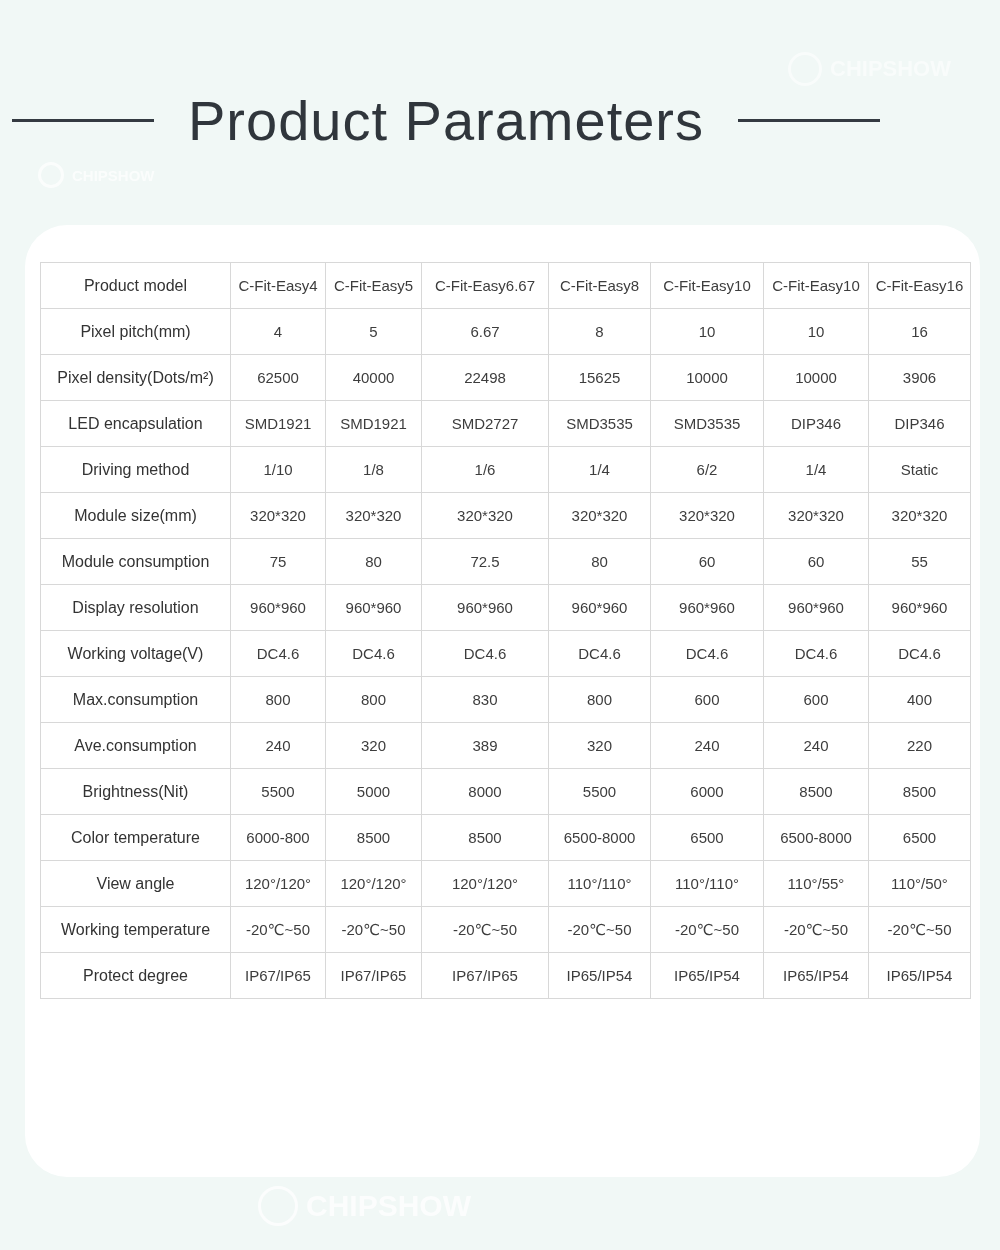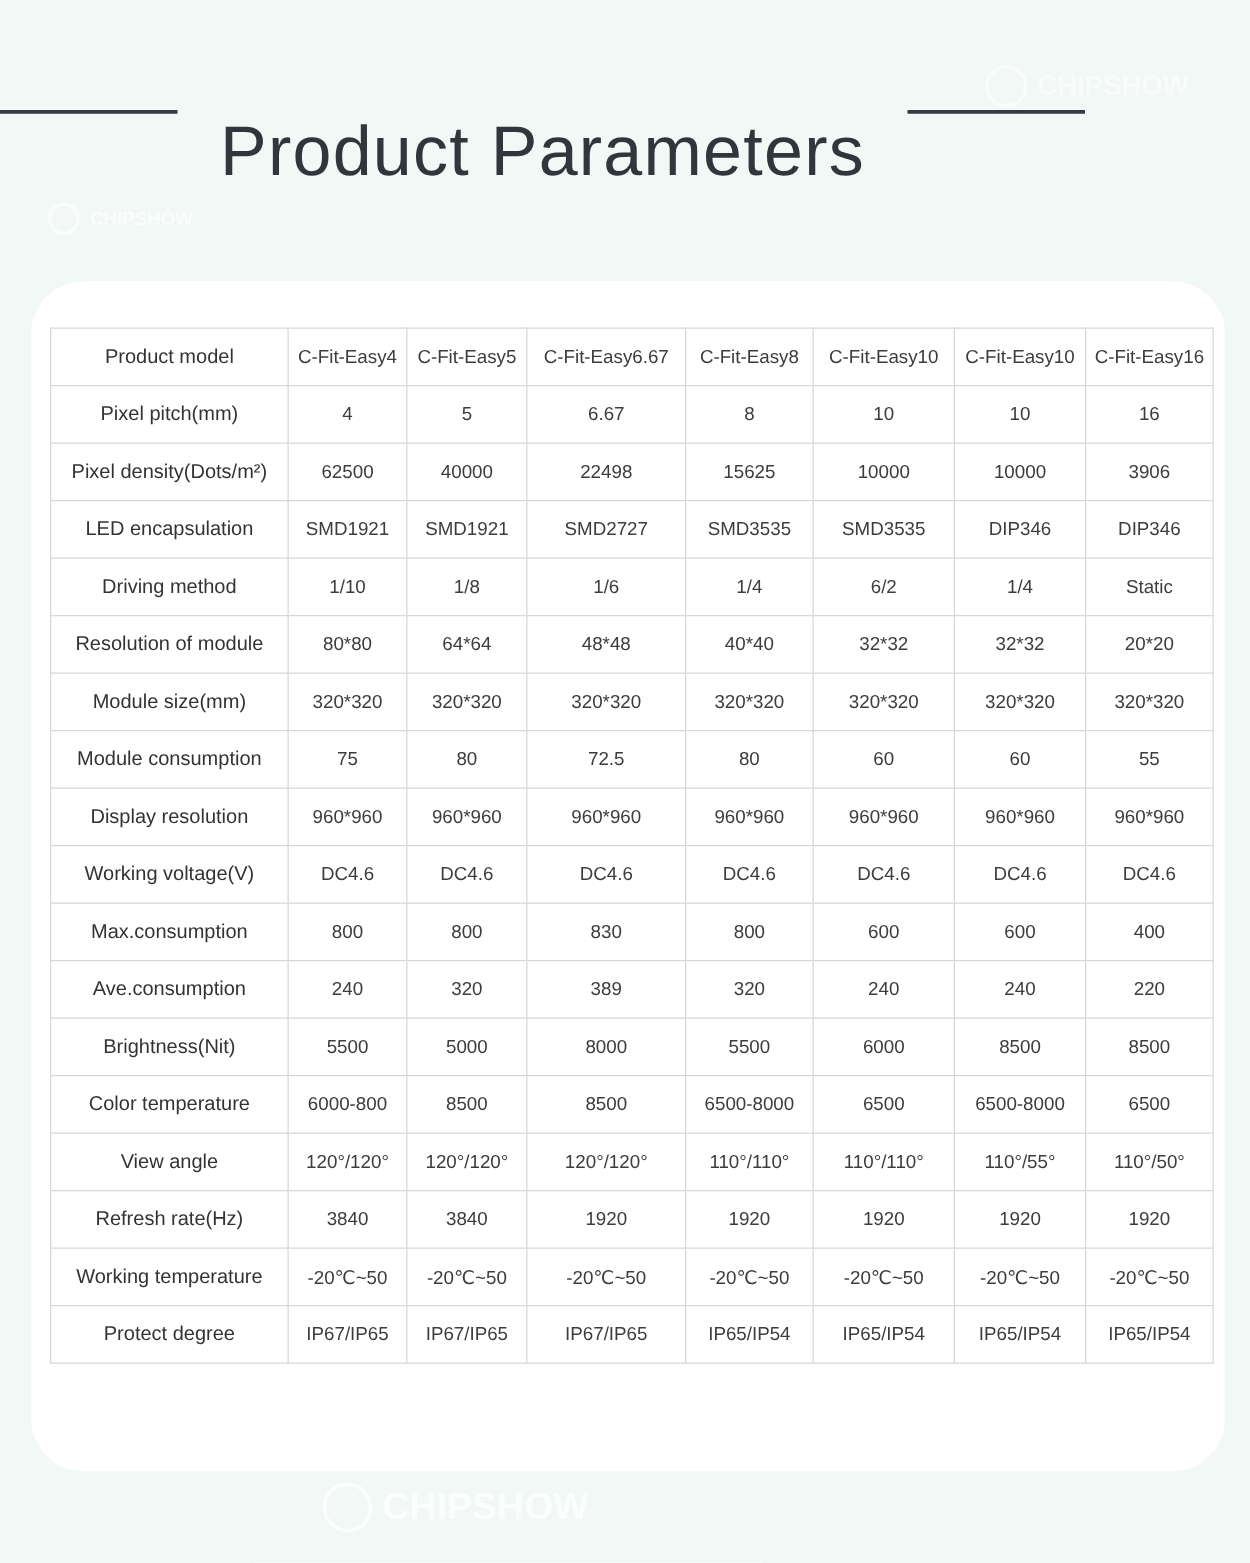--- a/index.html
+++ b/index.html
@@ -11,24 +11,24 @@
     background: #f1f8f6;
     font-family: "Liberation Sans", "DejaVu Sans", sans-serif;
     color: #3b3b3b;
     overflow: hidden;
   }
 
   
   .title-band {
     position: absolute;
     top: 88px;
-    left: 0;
+    left: 12px;
     width: 868px;
     display: flex;
-    align-items: flex-start;
+    align-items: center;
     justify-content: center;
     gap: 34px;
   }
   .title-line {
     width: 155px;
     height: 3px;
     background: #343a41;
   }
   .page-title {
     font-size: 56px;
@@ -173,30 +173,20 @@
           <td class="label-cell">Driving method</td>
           <td class="value-cell">1/10</td>
           <td class="value-cell">1/8</td>
           <td class="value-cell">1/6</td>
           <td class="value-cell">1/4</td>
           <td class="value-cell">6/2</td>
           <td class="value-cell">1/4</td>
           <td class="value-cell">Static</td>
         </tr>
         <tr>
-          <td class="label-cell">Resolution of module</td>
-          <td class="value-cell">80*80</td>
-          <td class="value-cell">64*64</td>
-          <td class="value-cell">48*48</td>
-          <td class="value-cell">40*40</td>
-          <td class="value-cell">32*32</td>
-          <td class="value-cell">32*32</td>
-          <td class="value-cell">20*20</td>
-        </tr>
-        <tr>
           <td class="label-cell">Module size(mm)</td>
           <td class="value-cell">320*320</td>
           <td class="value-cell">320*320</td>
           <td class="value-cell">320*320</td>
           <td class="value-cell">320*320</td>
           <td class="value-cell">320*320</td>
           <td class="value-cell">320*320</td>
           <td class="value-cell">320*320</td>
         </tr>
         <tr>
@@ -273,30 +263,20 @@
           <td class="label-cell">View angle</td>
           <td class="value-cell">120°/120°</td>
           <td class="value-cell">120°/120°</td>
           <td class="value-cell">120°/120°</td>
           <td class="value-cell">110°/110°</td>
           <td class="value-cell">110°/110°</td>
           <td class="value-cell">110°/55°</td>
           <td class="value-cell">110°/50°</td>
         </tr>
         <tr>
-          <td class="label-cell">Refresh rate(Hz)</td>
-          <td class="value-cell">3840</td>
-          <td class="value-cell">3840</td>
-          <td class="value-cell">1920</td>
-          <td class="value-cell">1920</td>
-          <td class="value-cell">1920</td>
-          <td class="value-cell">1920</td>
-          <td class="value-cell">1920</td>
-        </tr>
-        <tr>
           <td class="label-cell">Working temperature</td>
           <td class="value-cell">-20℃~50</td>
           <td class="value-cell">-20℃~50</td>
           <td class="value-cell">-20℃~50</td>
           <td class="value-cell">-20℃~50</td>
           <td class="value-cell">-20℃~50</td>
           <td class="value-cell">-20℃~50</td>
           <td class="value-cell">-20℃~50</td>
         </tr>
         <tr>

